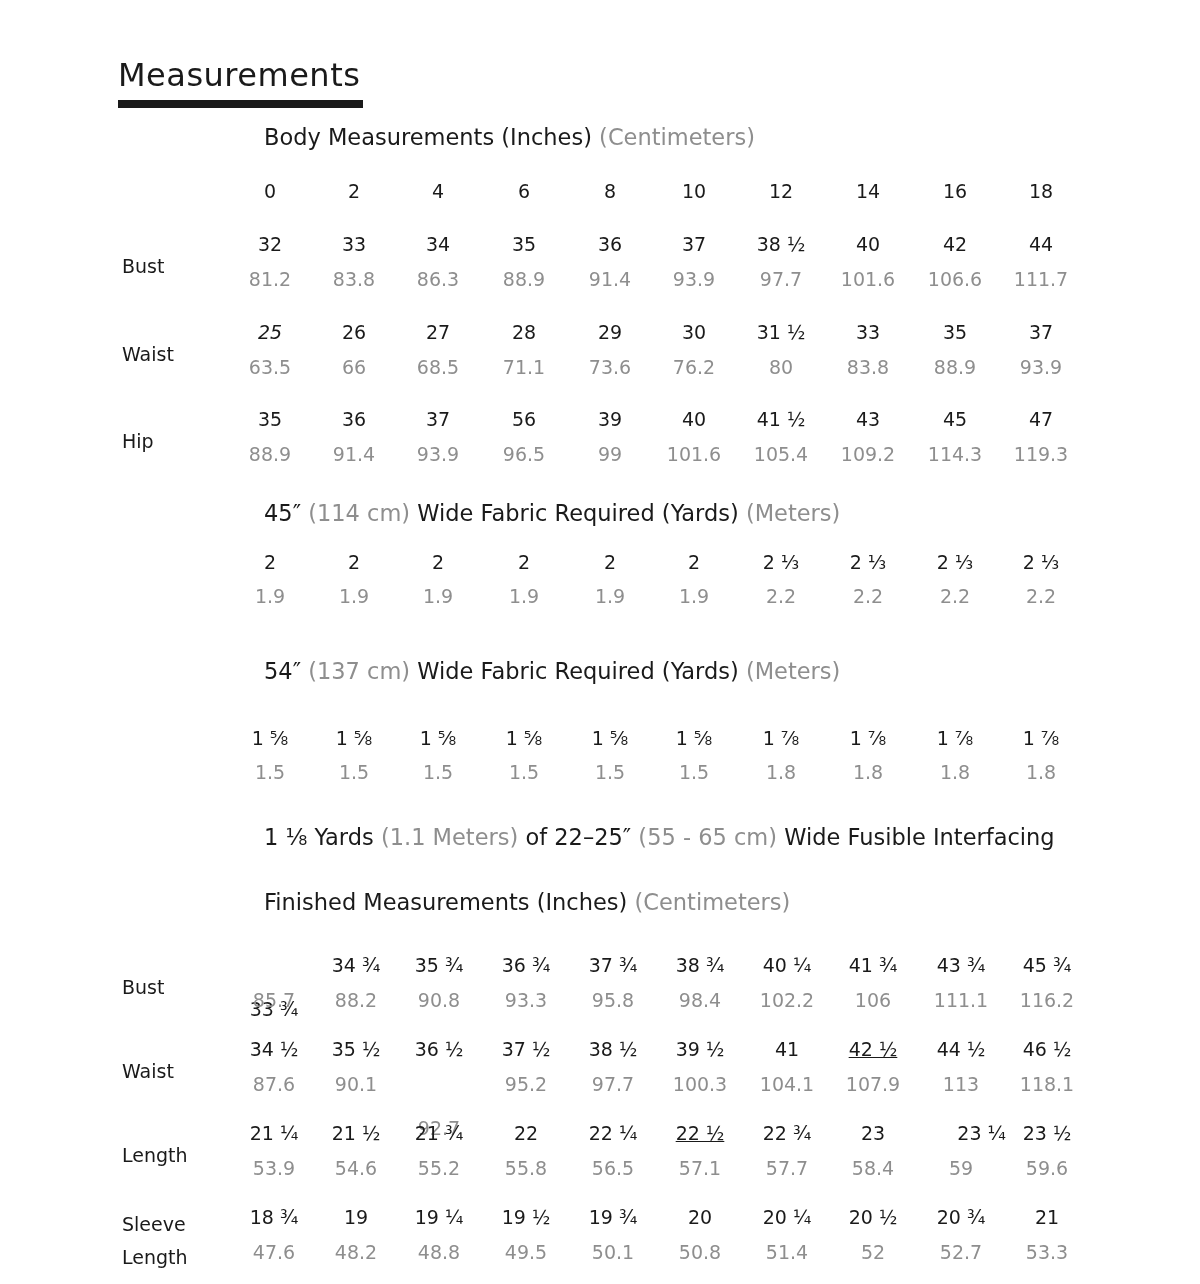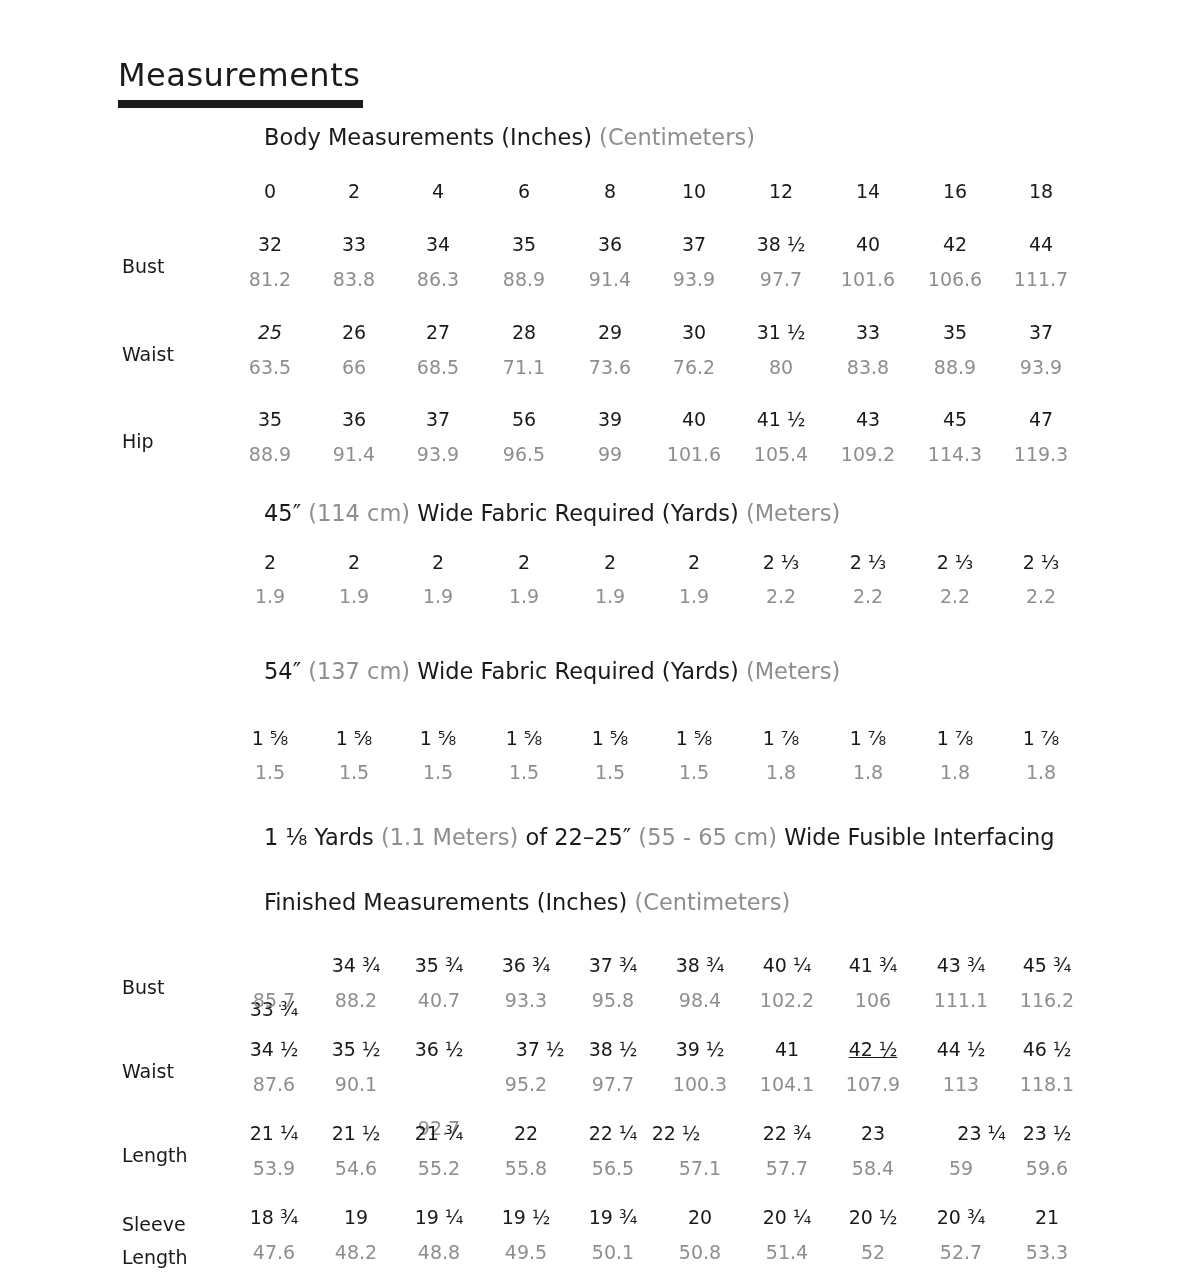--- a/index.html
+++ b/index.html
@@ -203,35 +203,35 @@
       <div class="cell in" style="left: 613px;">37 ¾</div>
       <div class="cell in" style="left: 700px;">38 ¾</div>
       <div class="cell in" style="left: 787px;">40 ¼</div>
       <div class="cell in" style="left: 873px;">41 ¾</div>
       <div class="cell in" style="left: 961px;">43 ¾</div>
       <div class="cell in" style="left: 1047px;">45 ¾</div>
     </div>
     <div class="row" style="top: 989px;">
       <div class="cell cm" style="left: 274px;">85.7</div>
       <div class="cell cm" style="left: 356px;">88.2</div>
-      <div class="cell cm" style="left: 439px;">40.7</div>
+      <div class="cell cm" style="left: 439px;">90.8</div>
       <div class="cell cm" style="left: 526px;">93.3</div>
       <div class="cell cm" style="left: 613px;">95.8</div>
       <div class="cell cm" style="left: 700px;">98.4</div>
       <div class="cell cm" style="left: 787px;">102.2</div>
       <div class="cell cm" style="left: 873px;">106</div>
       <div class="cell cm" style="left: 961px;">111.1</div>
       <div class="cell cm" style="left: 1047px;">116.2</div>
     </div>
     <div class="label" style="top: 1060px;">Waist</div>
     <div class="row" style="top: 1038px;">
       <div class="cell in" style="left: 274px;">34 ½</div>
       <div class="cell in" style="left: 356px;">35 ½</div>
       <div class="cell in" style="left: 439px;">36 ½</div>
-      <div class="cell in" style="left: 540px;">37 ½</div>
+      <div class="cell in" style="left: 526px;">37 ½</div>
       <div class="cell in" style="left: 613px;">38 ½</div>
       <div class="cell in" style="left: 700px;">39 ½</div>
       <div class="cell in" style="left: 787px;">41</div>
       <div class="cell in" style="left: 873px; text-decoration: underline;">42 ½</div>
       <div class="cell in" style="left: 961px;">44 ½</div>
       <div class="cell in" style="left: 1047px;">46 ½</div>
     </div>
     <div class="row" style="top: 1073px;">
       <div class="cell cm" style="left: 274px;">87.6</div>
       <div class="cell cm" style="left: 356px;">90.1</div>
@@ -244,21 +244,21 @@
       <div class="cell cm" style="left: 961px;">113</div>
       <div class="cell cm" style="left: 1047px;">118.1</div>
     </div>
     <div class="label" style="top: 1144px;">Length</div>
     <div class="row" style="top: 1122px;">
       <div class="cell in" style="left: 274px;">21 ¼</div>
       <div class="cell in" style="left: 356px;">21 ½</div>
       <div class="cell in" style="left: 439px;">21 ¾</div>
       <div class="cell in" style="left: 526px;">22</div>
       <div class="cell in" style="left: 613px;">22 ¼</div>
-      <div class="cell in" style="left: 676px;">22 ½</div>
+      <div class="cell in" style="left: 700px; text-decoration: underline;">22 ½</div>
       <div class="cell in" style="left: 787px;">22 ¾</div>
       <div class="cell in" style="left: 873px;">23</div>
       <div class="cell in" style="left: 961px; text-align: right;">23 ¼</div>
       <div class="cell in" style="left: 1047px;">23 ½</div>
     </div>
     <div class="row" style="top: 1157px;">
       <div class="cell cm" style="left: 274px;">53.9</div>
       <div class="cell cm" style="left: 356px;">54.6</div>
       <div class="cell cm" style="left: 439px;">55.2</div>
       <div class="cell cm" style="left: 526px;">55.8</div>

